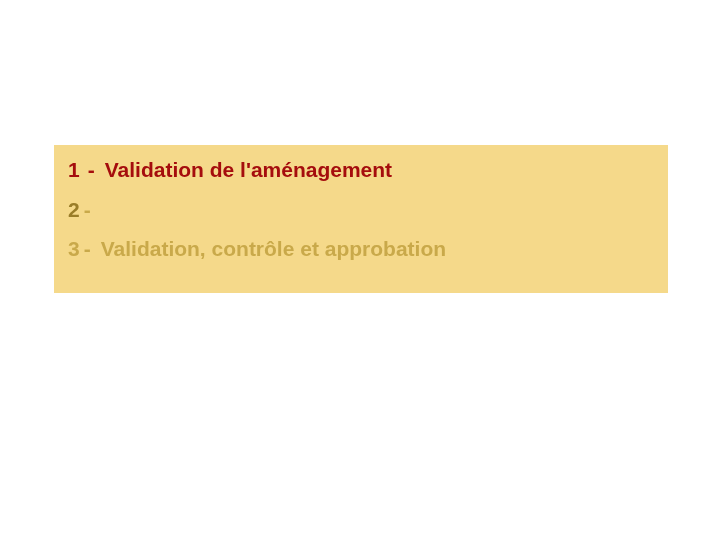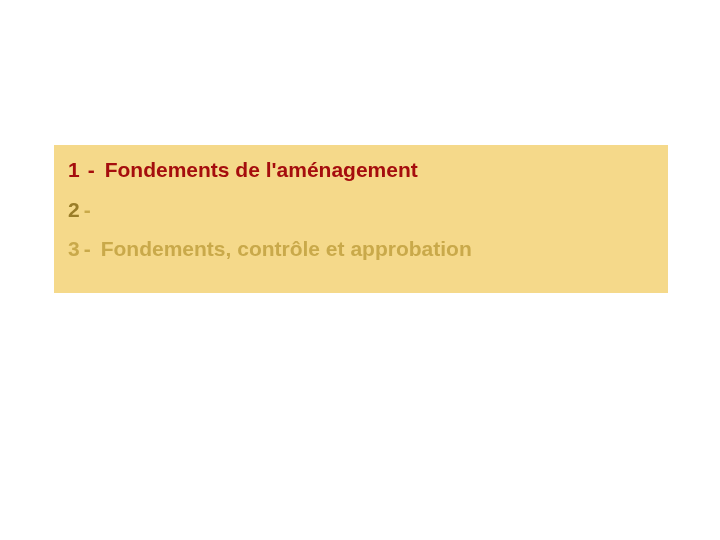--- a/index.html
+++ b/index.html
@@ -63,25 +63,25 @@
     }
   </style>
 </head>
 <body>
 
 <div class="panel">
   <div class="list">
     <div class="item item-1">
       <span class="num">1</span>
       <span class="sep">-</span>
-      <span class="label">Fondements de l'aménagement</span>
+      <span class="label">Validation de l'aménagement</span>
     </div>
     <div class="item item-2">
       <span class="num">2</span>
       <span class="sep">-</span>
     </div>
     <div class="item item-3">
       <span class="num">3</span>
       <span class="sep">-</span>
-      <span class="label">Fondements, contrôle et approbation</span>
+      <span class="label">Validation, contrôle et approbation</span>
     </div>
   </div>
 </div>
 
 </body></html>

